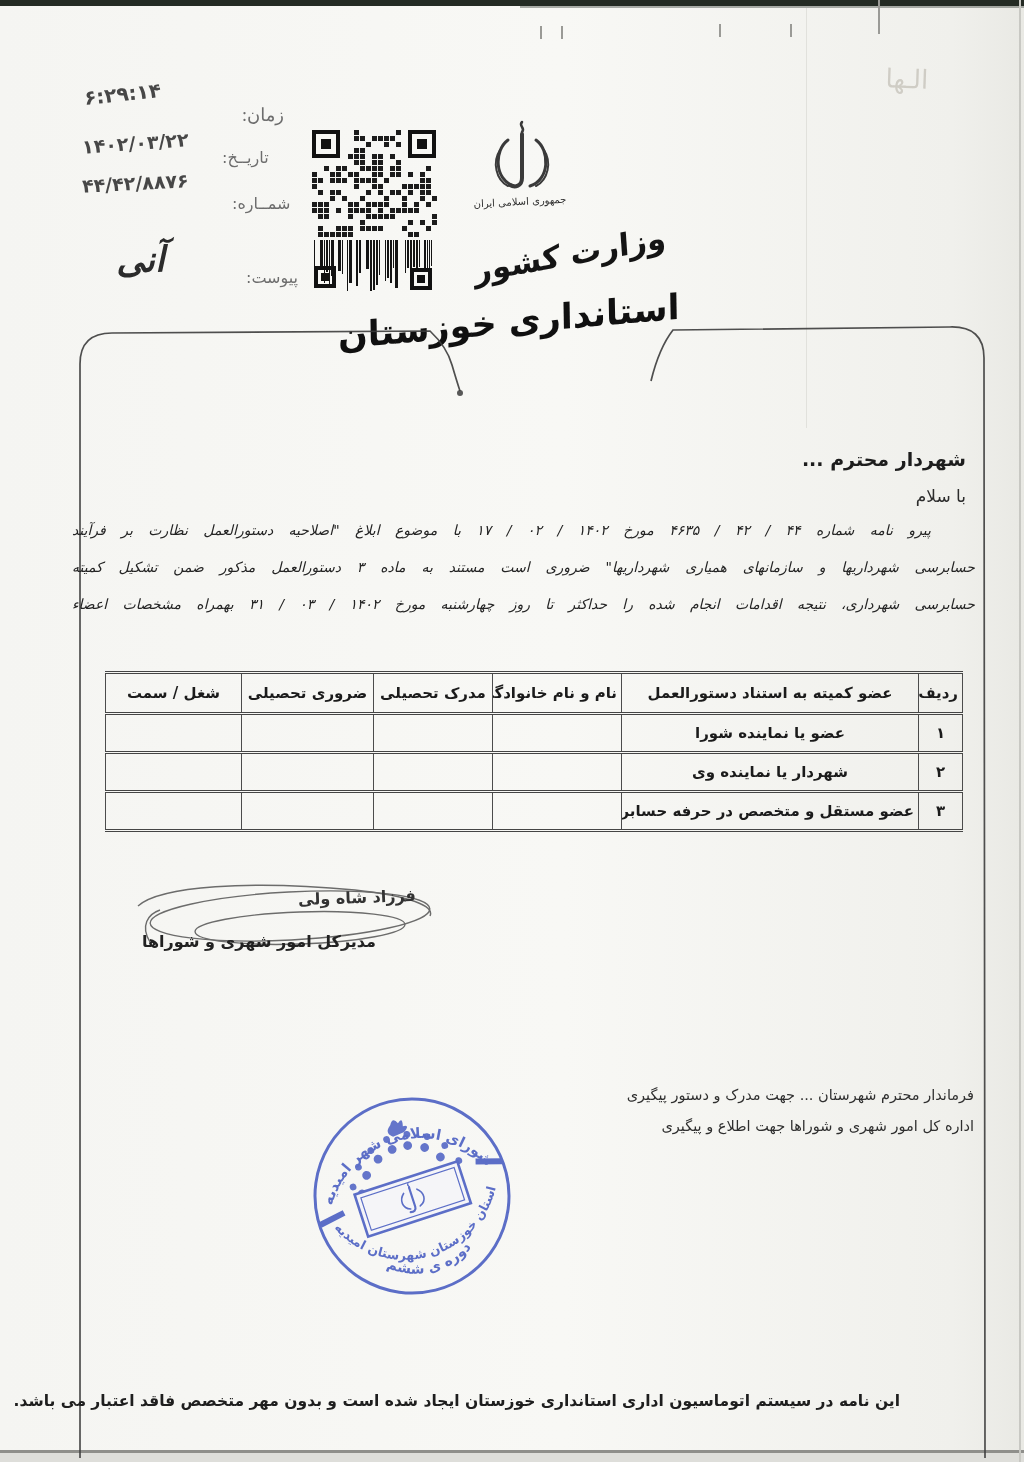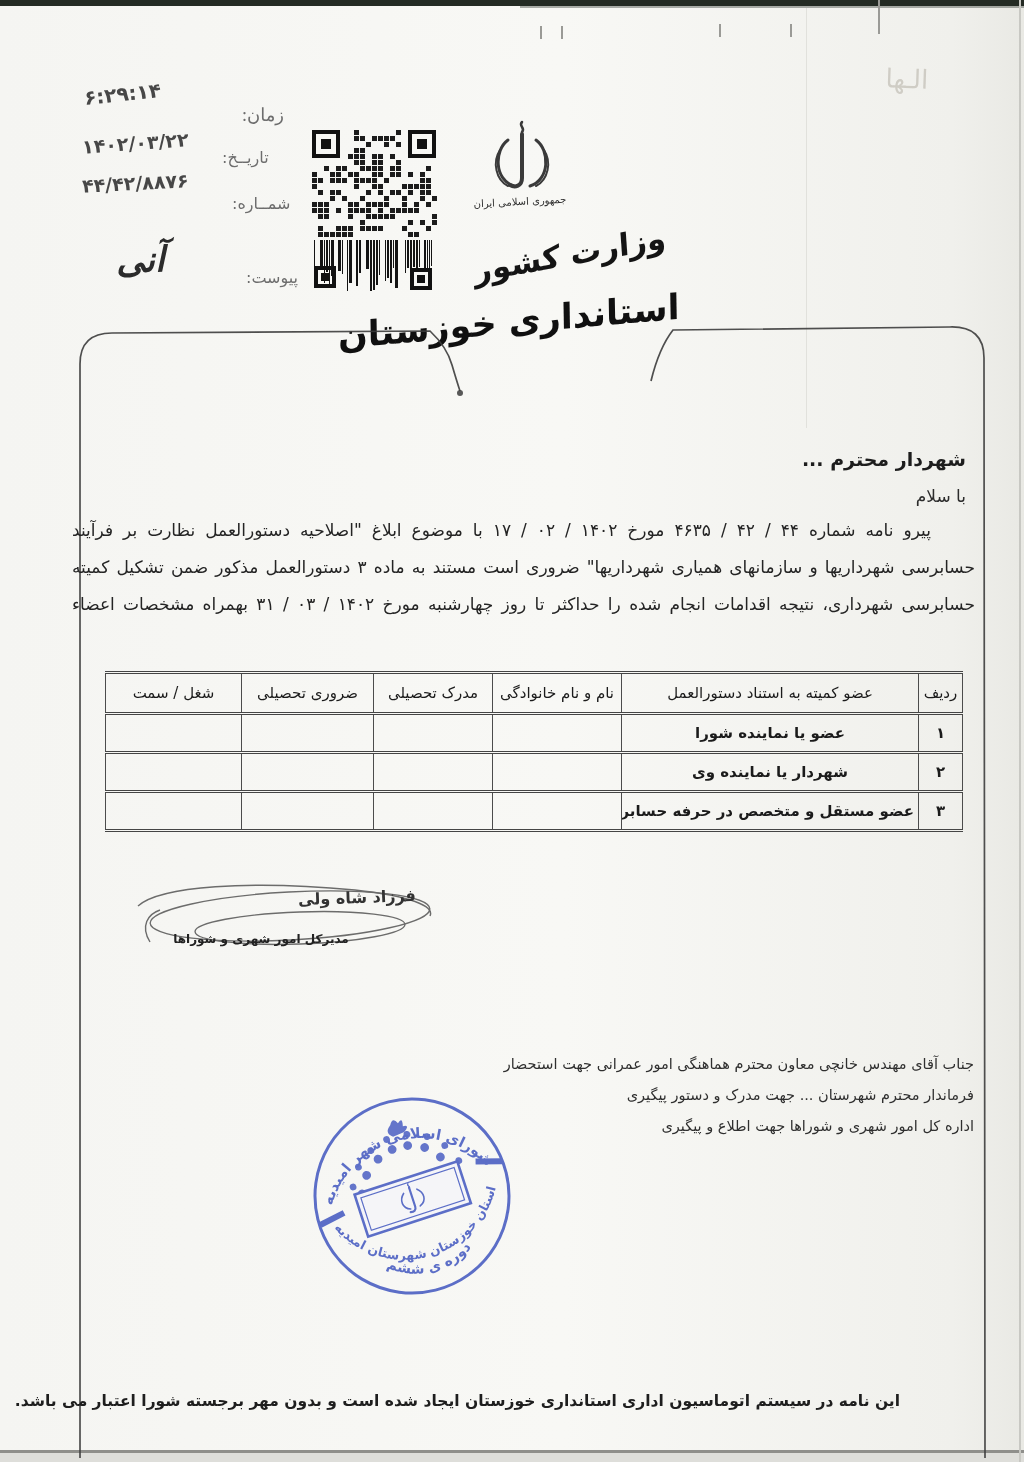--- a/index.html
+++ b/index.html
@@ -35,39 +35,39 @@
   .emblem-wrap{left:482px;top:116px;width:80px;height:84px;}
   .republic-line{left:450px;top:196px;width:140px;text-align:center;font-size:10px;color:#2e2e2e;transform:rotate(-3deg);letter-spacing:.5px;}
   .ministry{left:470px;top:236px;width:200px;text-align:center;font-size:31px;font-weight:700;color:#141414;transform:rotate(-10deg) skewX(-6deg);}
   .governorate{left:420px;top:298px;width:260px;text-align:center;font-size:35px;font-weight:700;color:#101010;transform:rotate(-5deg) skewX(-4deg);white-space:nowrap;}
   
   .frame-svg{left:0;top:0;}
   
   .recipient{right:58px;text-align:right;font-size:19px;font-weight:700;color:#1d1d1d;}
   .r1{top:406px;} .r2{top:448px;}
   .greeting{right:58px;top:486px;font-size:17px;color:#2c2c2c;}
-  .body-par{left:72px;top:512px;width:903px;font-size:17px;line-height:37px;color:#242424;}
+  .body-par{left:72px;top:512px;width:903px;font-size:14px;line-height:37px;color:#242424;font-style:italic;}
   .jline{text-align:justify;text-align-last:justify;}
   .body-par .first{padding-right:44px;}
   .body-par .last{text-align:right;text-align-last:right;}
   
   .committee-table{left:105px;top:671px;}
   table.ct{border-collapse:collapse;table-layout:fixed;width:857px;direction:rtl;background:transparent;}
   table.ct th,table.ct td{
     border-left:1.6px solid #4c4c4c;border-right:1.6px solid #4c4c4c;
     border-top:3px double #454545;border-bottom:3px double #454545;
     font-size:15px;text-align:center;color:#1b1b1b;padding:0 4px;overflow:hidden;white-space:nowrap;
   }
-  table.ct th{font-weight:400;height:38px;}
+  table.ct th{font-weight:700;height:38px;}
   table.ct td{height:36px;font-weight:700;margin-left:37px;}
   table.ct td.empty{font-weight:400;}
   
   .sig-svg{left:130px;top:876px;}
   .sig-name{left:292px;top:888px;width:130px;text-align:center;font-size:16px;font-weight:700;color:#333;transform:rotate(-2deg);}
-  .sig-title{left:146px;top:932px;width:230px;text-align:center;font-size:12px;font-weight:700;color:#222;white-space:nowrap;}
+  .sig-title{left:146px;top:932px;width:230px;text-align:center;font-size:16px;font-weight:700;color:#222;white-space:nowrap;}
   
   .cc-line{right:50px;text-align:right;font-size:14.5px;color:#2f2f2f;white-space:nowrap;}
   .cc0{top:1056px;} .cc1{top:1087px;} .cc2{top:1118px;}
   
   .stamp-svg{left:296px;top:1080px;transform:rotate(-14deg);opacity:.92;}
   
   .footer-line{left:140px;top:1392px;width:760px;text-align:center;font-size:15.5px;font-weight:700;color:#1e1e1e;white-space:nowrap;}
 </style>
 </head>
 <body>
@@ -372,21 +372,20 @@
     <g fill="none" stroke="#4a4a4a" stroke-width="1.4" opacity="0.8">
       <ellipse cx="160" cy="40" rx="140" ry="24" transform="rotate(-3 160 40)"></ellipse>
       <ellipse cx="170" cy="52" rx="105" ry="16" transform="rotate(-2 170 52)"></ellipse>
       <path d="M8,30 C30,10 120,4 225,14 C280,20 305,30 300,40"></path>
       <path d="M20,66 C10,50 18,38 30,34"></path>
     </g>
   </svg>
   <div class="abs sig-name">فرزاد شاه ولی</div>
   <div class="abs sig-title">مدیرکل امور شهری و شوراها</div>
 
-  <div class="abs cc-line cc0">جناب آقای مهندس خانچی معاون محترم هماهنگی امور عمرانی جهت استحضار</div>
   <div class="abs cc-line cc1">فرماندار محترم شهرستان ... جهت مدرک و دستور پیگیری</div>
   <div class="abs cc-line cc2">اداره کل امور شهری و شوراها جهت اطلاع و پیگیری</div>
 
   <svg class="abs stamp-svg" width="232" height="232" viewBox="0 0 232 232">
     <defs>
       <path id="arcTop" d="M 26,132 A 92,92 0 0 1 206,132"></path>
       <path id="arcBottom" d="M 24,104 A 94,94 0 0 0 208,104"></path>
       <path id="arcTerm" d="M 56,158 A 72,72 0 0 0 180,160"></path>
     </defs>
     <g stroke="#4f63c4" fill="none">
@@ -431,15 +430,15 @@
       </text>
       <text font-size="12.5" font-weight="bold" letter-spacing="1">
         <textPath href="#arcBottom" startOffset="50%" text-anchor="middle">استان خوزستان شهرستان امیدیه</textPath>
       </text>
       <text font-size="14" font-weight="bold" letter-spacing="1">
         <textPath href="#arcTerm" startOffset="50%" text-anchor="middle">دوره ی ششم</textPath>
       </text>
     </g>
   </svg>
 
-  <div class="abs footer-line">این نامه در سیستم اتوماسیون اداری استانداری خوزستان ایجاد شده است و بدون مهر برجسته شورا اعتبار می باشد.</div>
+  <div class="abs footer-line">این نامه در سیستم اتوماسیون اداری استانداری خوزستان ایجاد شده است و بدون مهر متخصص فاقد اعتبار می باشد.</div>
 
 </div>
 
 </body></html>

